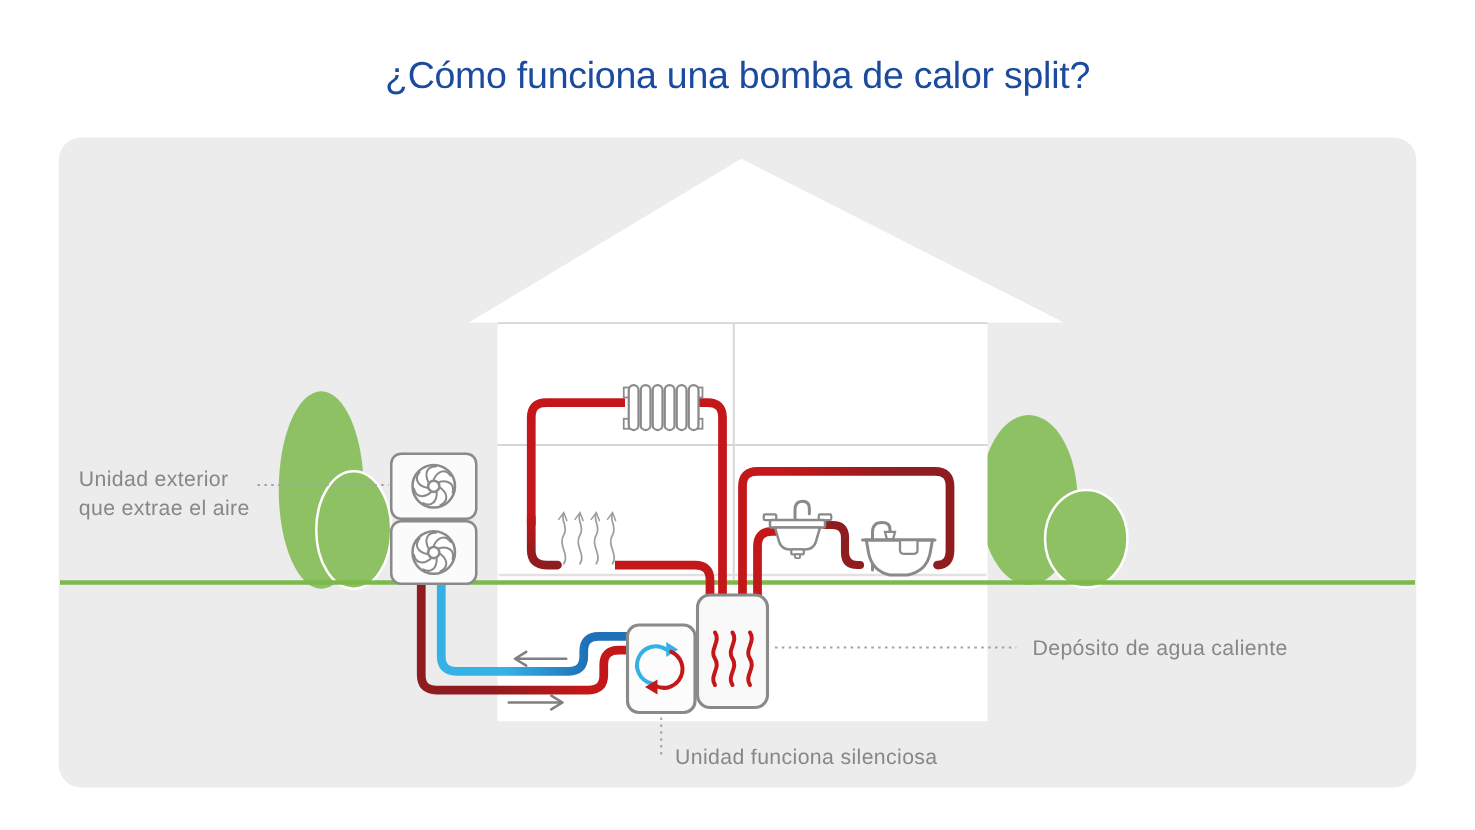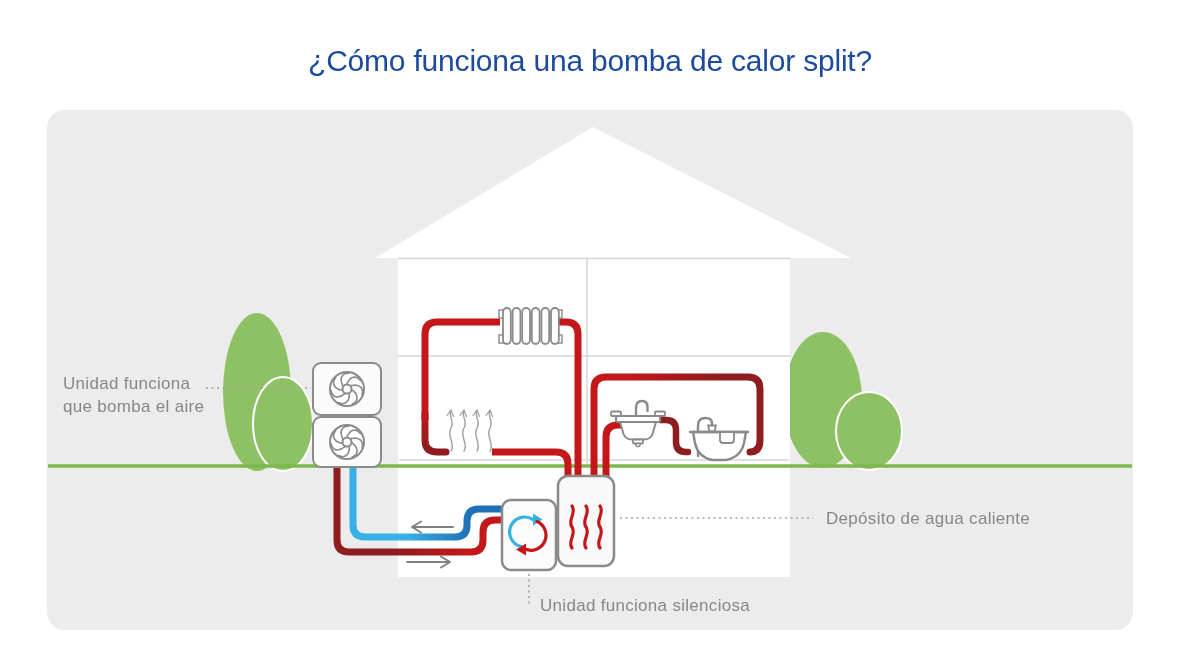--- a/index.html
+++ b/index.html
@@ -186,19 +186,19 @@
       <use href="#fanSym" transform="translate(347,389)"></use>
       <use href="#fanSym" transform="translate(347,442)"></use>
     </g>
 
     <path class="leader" d="M206,388 H311"></path>
     <path class="leader" d="M620,518 H813"></path>
     <path class="leader" d="M529,574 V606"></path>
   </svg>
 
   <div class="lbl lbl-outdoor">
-    <div>Unidad funciona</div>
-    <div>que bomba el aire</div>
+    <div>Unidad exterior</div>
+    <div>que extrae el aire</div>
   </div>
   <div class="lbl lbl-tank">Depósito de agua caliente</div>
   <div class="lbl lbl-indoor">Unidad funciona silenciosa</div>
 
 </div>
 
 </body></html>

